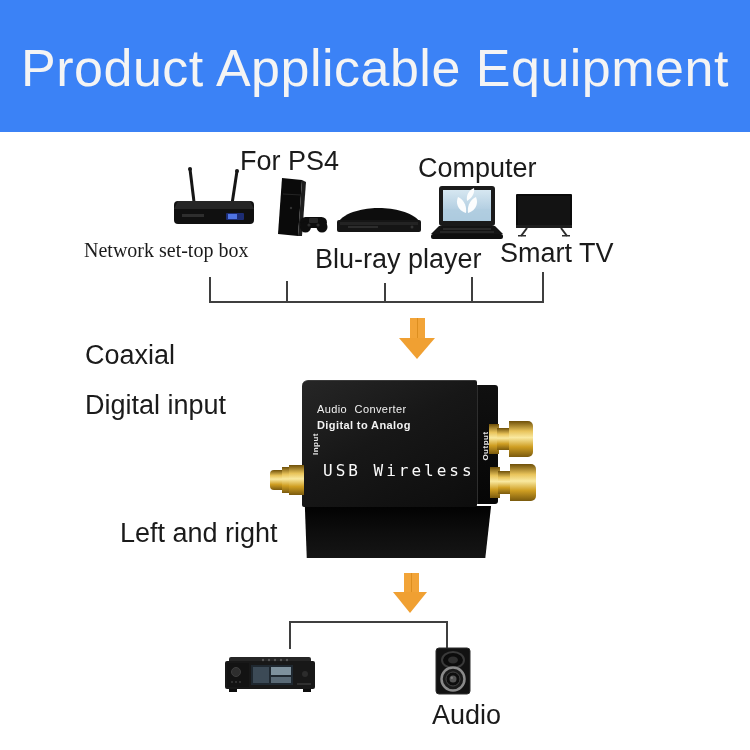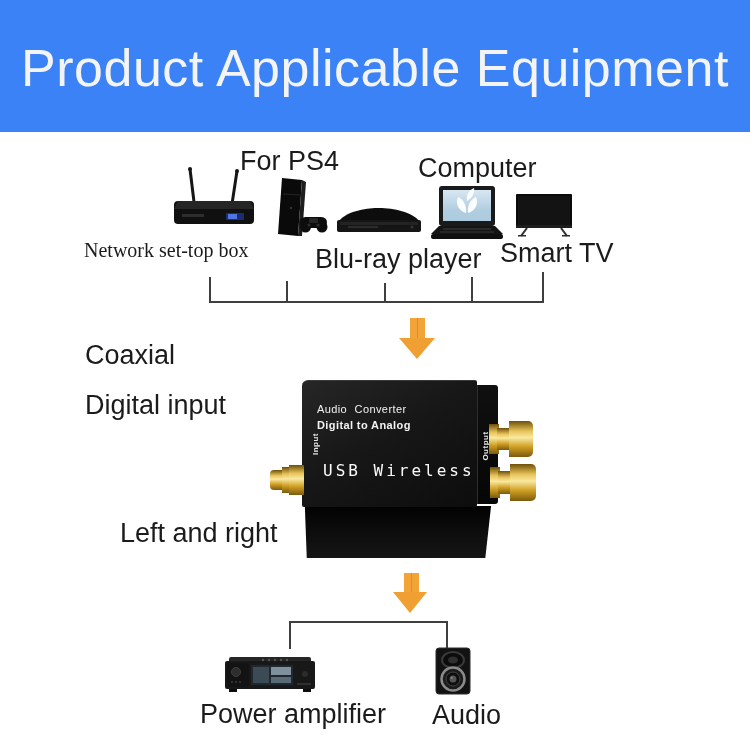--- a/index.html
+++ b/index.html
@@ -246,16 +246,15 @@
   <svg class="icon" style="left:433px; top:646px;" width="40" height="50" viewBox="0 0 40 50">
     <rect x="3" y="2" width="34" height="46" rx="3" fill="#121212" stroke="#2c2c2c" stroke-width="1"></rect>
     <ellipse cx="20" cy="14" rx="11" ry="8" fill="#0c0c0c" stroke="#3a3a3a" stroke-width="2"></ellipse>
     <ellipse cx="20" cy="14" rx="5" ry="3.5" fill="#2f2f2f"></ellipse>
     <circle cx="20" cy="33" r="11.5" fill="#1a1a1a" stroke="#8a8a8a" stroke-width="2.5"></circle>
     <circle cx="20" cy="33" r="7" fill="#0e0e0e" stroke="#444" stroke-width="1"></circle>
     <circle cx="20" cy="33" r="3.5" fill="#555"></circle>
     <circle cx="18.8" cy="31.8" r="1.2" fill="#7d7d7d"></circle>
   </svg>
 
-  <div class="lbl" style="left:200px; top:699px;">Power amplifier</div>
   <div class="lbl" style="left:432px; top:700px;">Audio</div>
 
 </div>
 
 </body></html>

